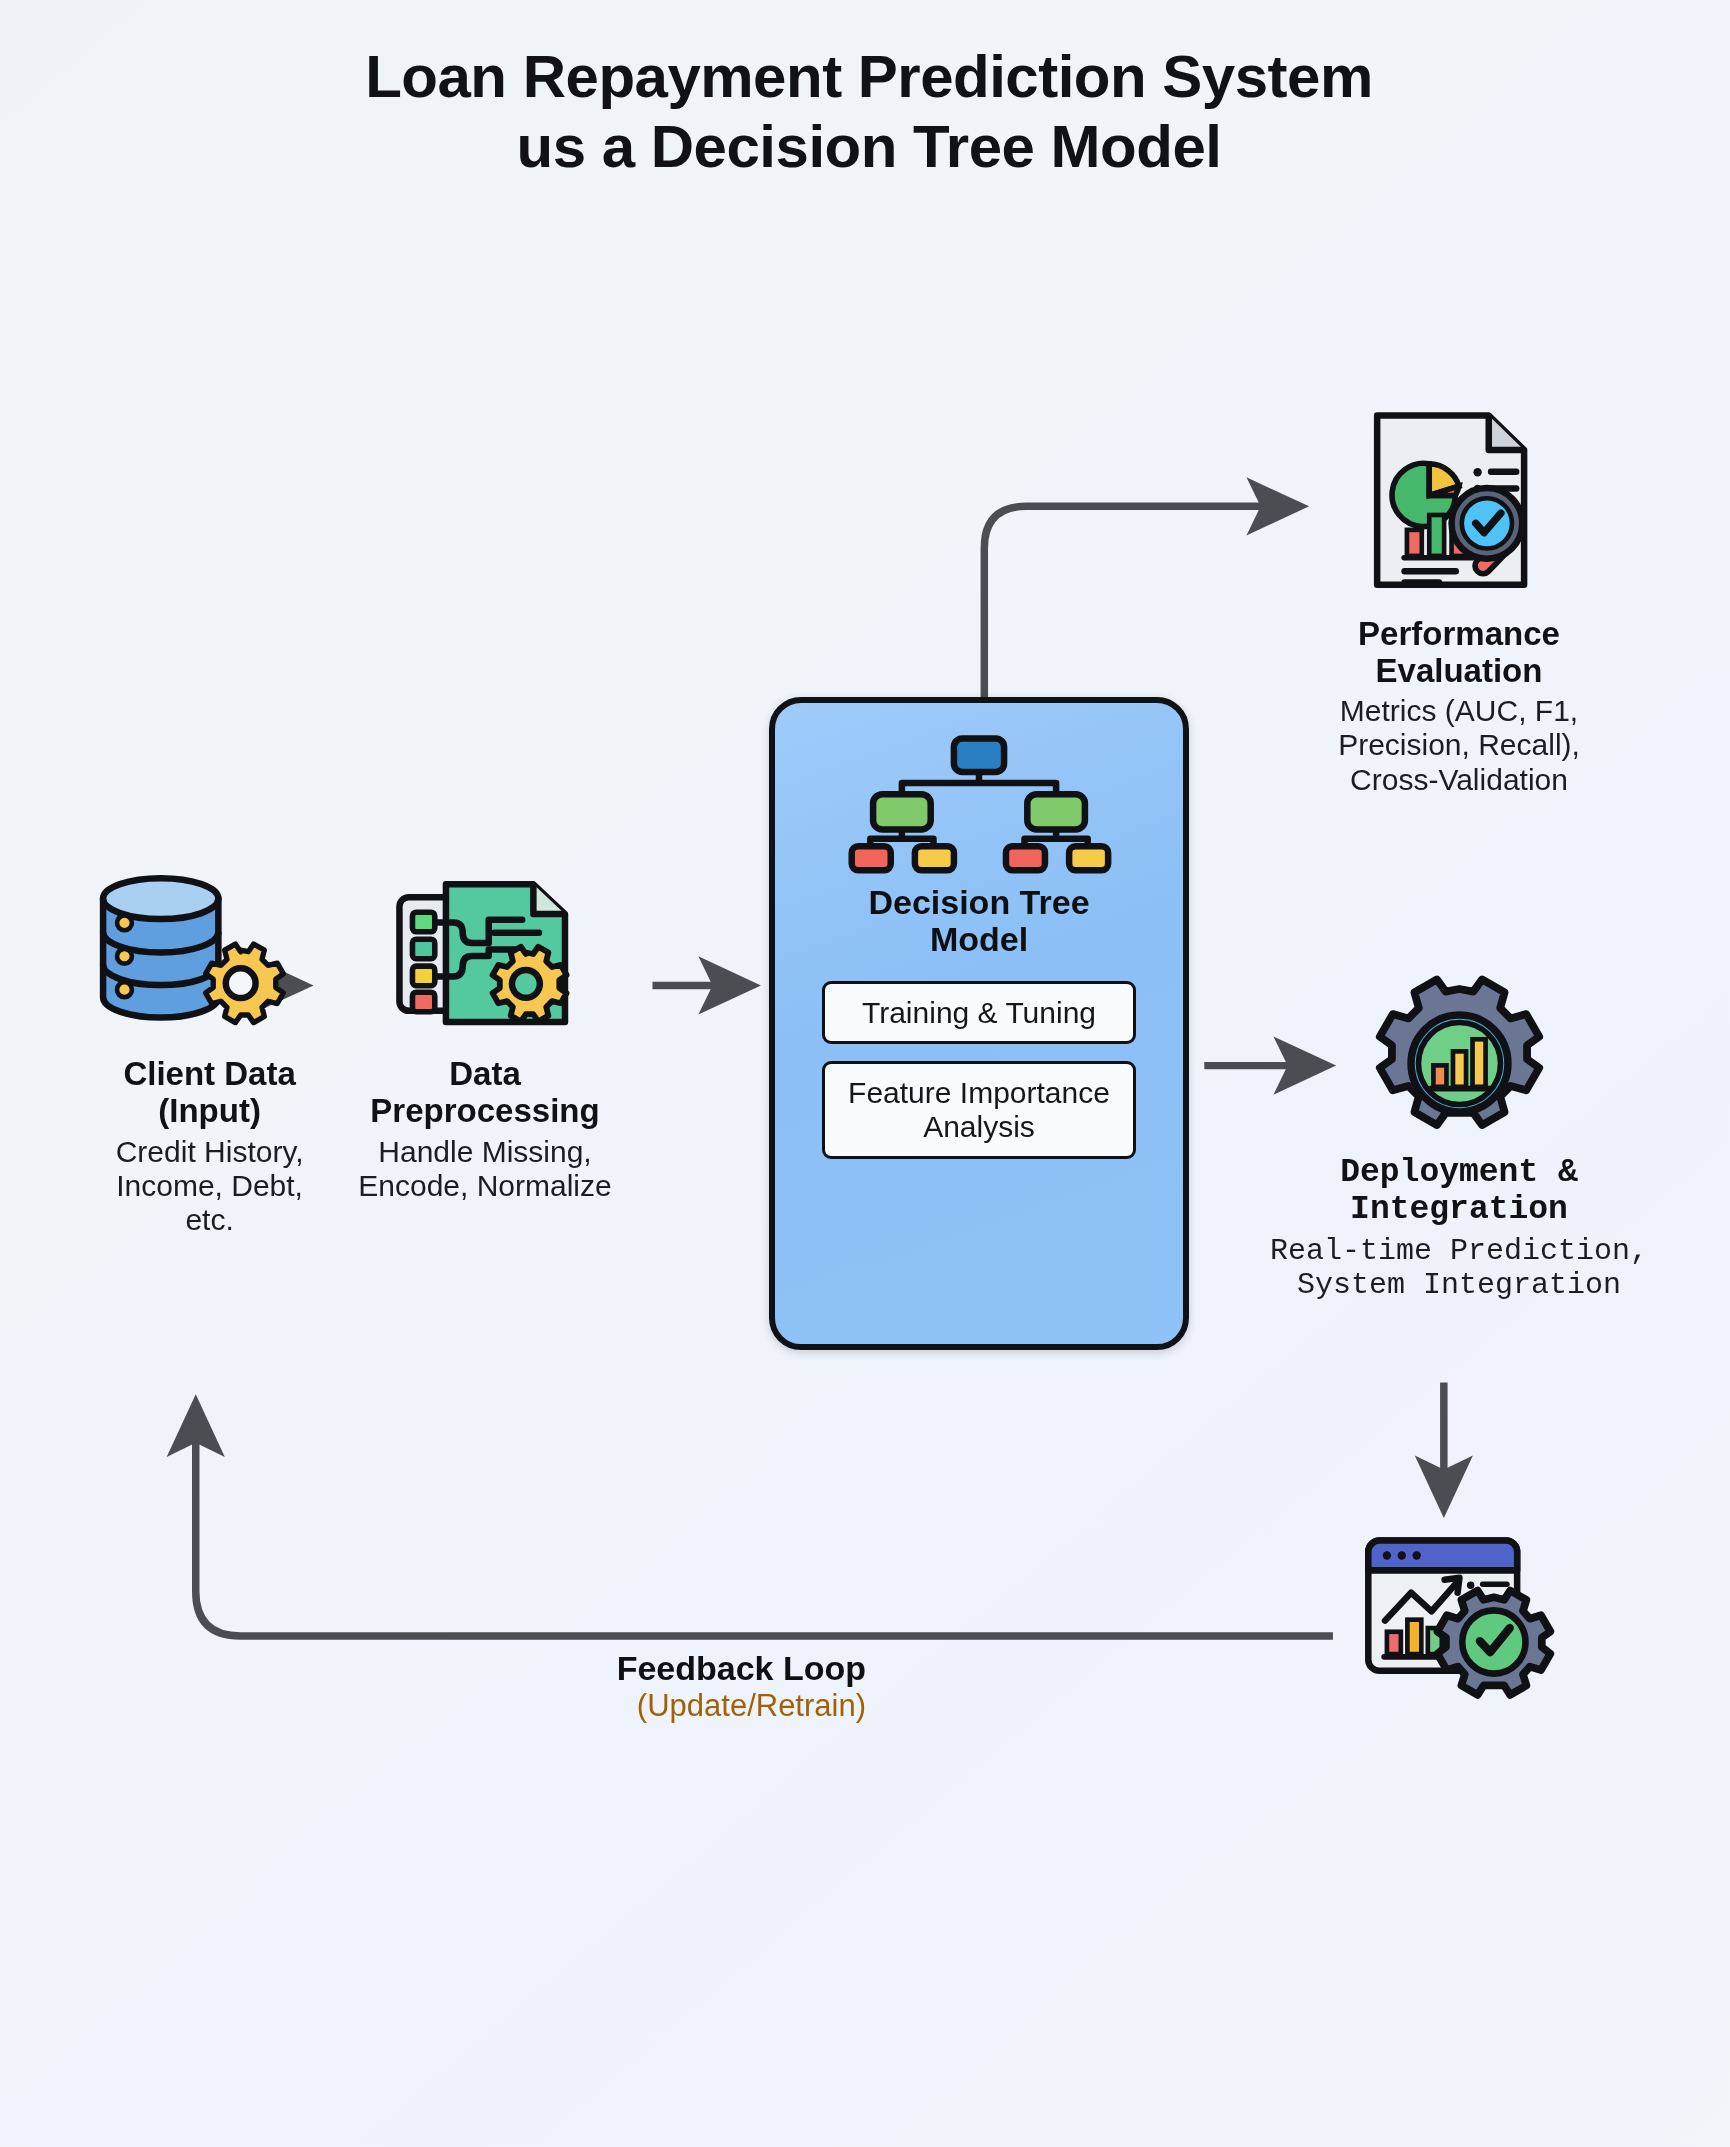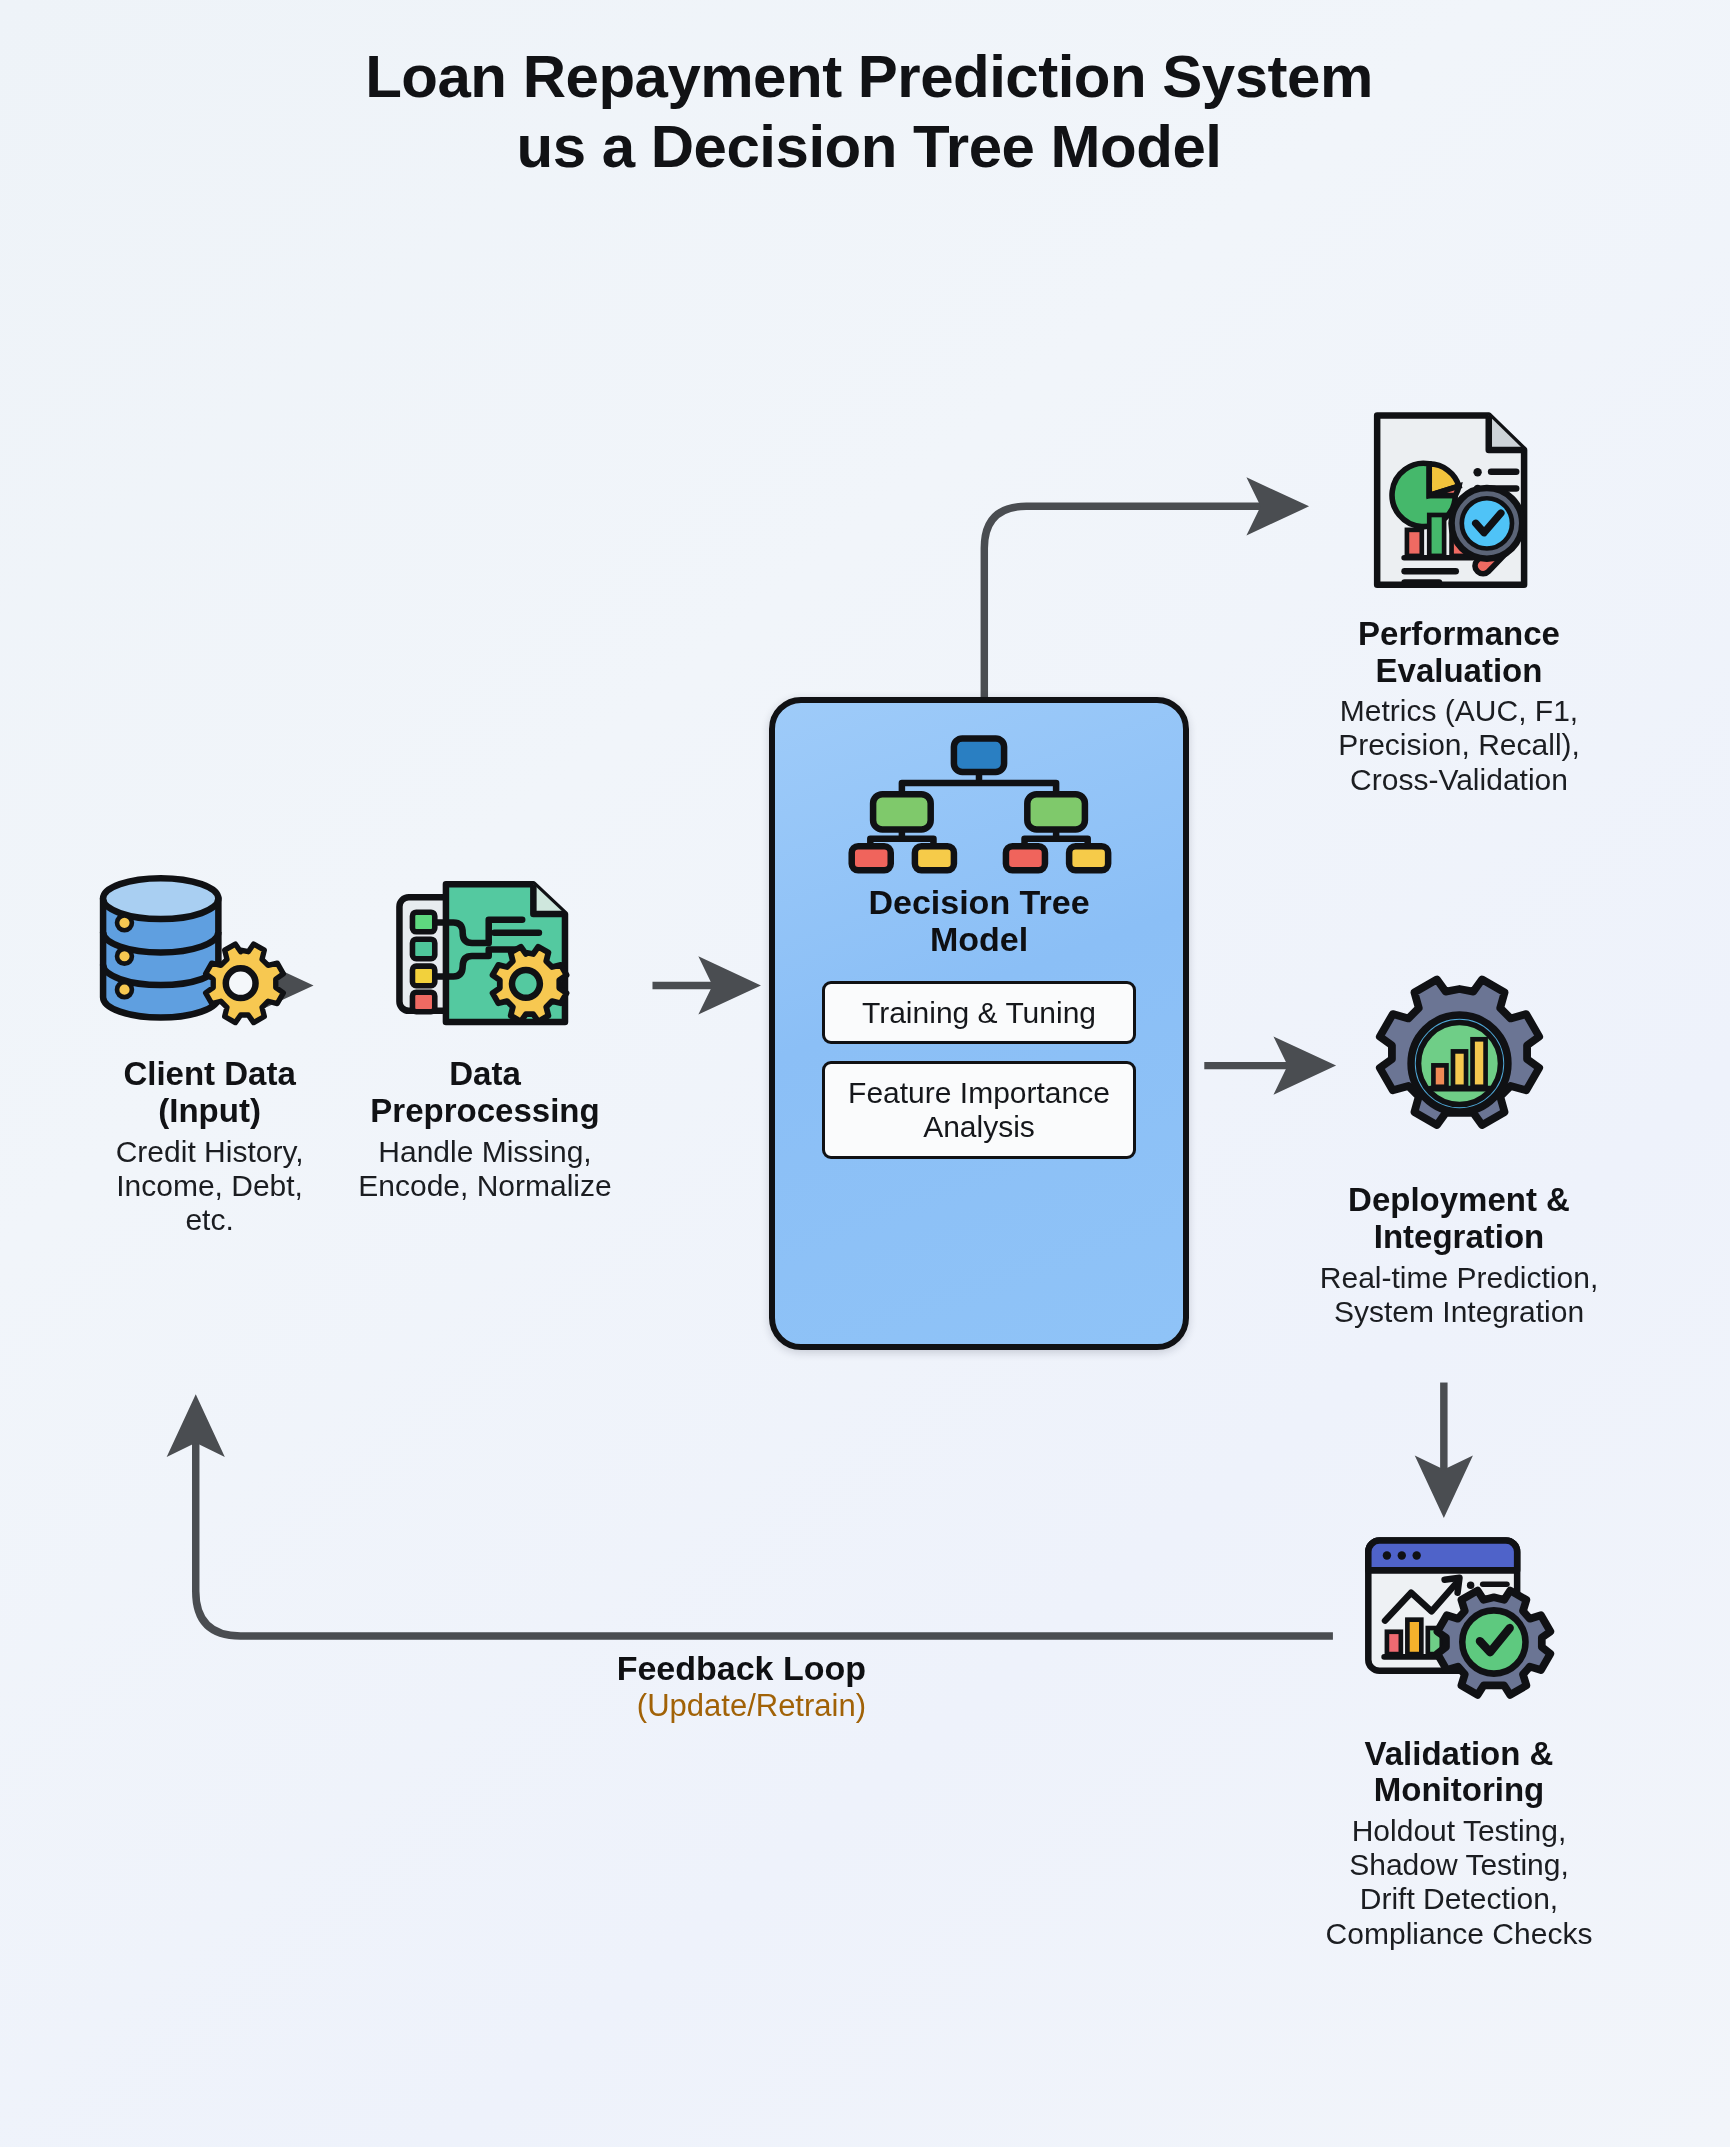--- a/index.html
+++ b/index.html
@@ -111,21 +111,21 @@
   #sub-box-feature { margin-top: 17px; }
 
   
   #performance-node { left: 1254px; top: 401px; width: 410px; }
   #performance-icon { width: 410px; height: 196px; display: flex; align-items: flex-end; justify-content: center; }
   #performance-text { margin-top: 18.6px; }
 
   
   #deployment-node { left: 1254px; top: 974px; width: 410px; }
   #deployment-icon { width: 410px; height: 179px; display: flex; align-items: center; justify-content: center; }
-  #deployment-text { margin-top: 29px; }
+  #deployment-text { margin-top: 2px; font-family: Liberation Mono, monospace; }
 
   
   #validation-node { left: 1249px; top: 1529px; width: 420px; }
   #validation-icon { width: 420px; height: 186px; display: flex; align-items: center; justify-content: center; }
   #validation-text { margin-top: 20.5px; }
 
   
   #feedback-label { left: 325px; top: 1650px; width: 541px; text-align: right; }
   #feedback-title {
     font-weight: bold; font-size: 34px; color: #0f1013; line-height: 1.1;
@@ -358,32 +358,20 @@
         <rect x="74" y="104" width="15" height="28" fill="#6fce87" stroke="#101114" stroke-width="5"></rect>
         <rect x="24" y="132" width="76" height="6" rx="3" fill="#101114"></rect>
 
         <g transform="translate(145,128)">
           <path d="M0,-62 L12,-59 L19,-70 L38,-59 L34,-46 L42,-37 L55,-41 L66,-22 L56,-15 L56,-4 L66,4 L55,23 L42,19 L34,28 L38,41 L19,52 L12,41 L0,41 L-12,41 L-19,52 L-38,41 L-34,28 L-42,19 L-55,23 L-66,4 L-56,-4 L-56,-15 L-66,-22 L-55,-41 L-42,-37 L-34,-46 L-38,-59 L-19,-70 L-12,-59 Z" fill="#6b7594" stroke="#101114" stroke-width="9" stroke-linejoin="round" transform="scale(0.92)"></path>
           <circle cx="0" cy="-9" r="34" fill="#5ec97f" stroke="#101114" stroke-width="7"></circle>
           <path d="M-15,-10 L-4,2 L17,-24" fill="none" stroke="#101114" stroke-width="9" stroke-linecap="round" stroke-linejoin="round"></path>
         </g>
       </svg>
     </div>
-    <div id="validation-text">
-      <div class="node-title">
-        <span>Validation &amp;</span><br>
-        <span>Monitoring</span>
-      </div>
-      <div class="node-desc">
-        <span>Holdout Testing,</span><br>
-        <span>Shadow Testing,</span><br>
-        <span>Drift Detection,</span><br>
-        <span>Compliance Checks</span>
-      </div>
-    </div>
   </div>
 
   <div id="feedback-label" class="abs">
     <div id="feedback-title">Feedback Loop</div>
     <div id="feedback-sub">(Update/Retrain)</div>
   </div>
 
 </div>
 
 

